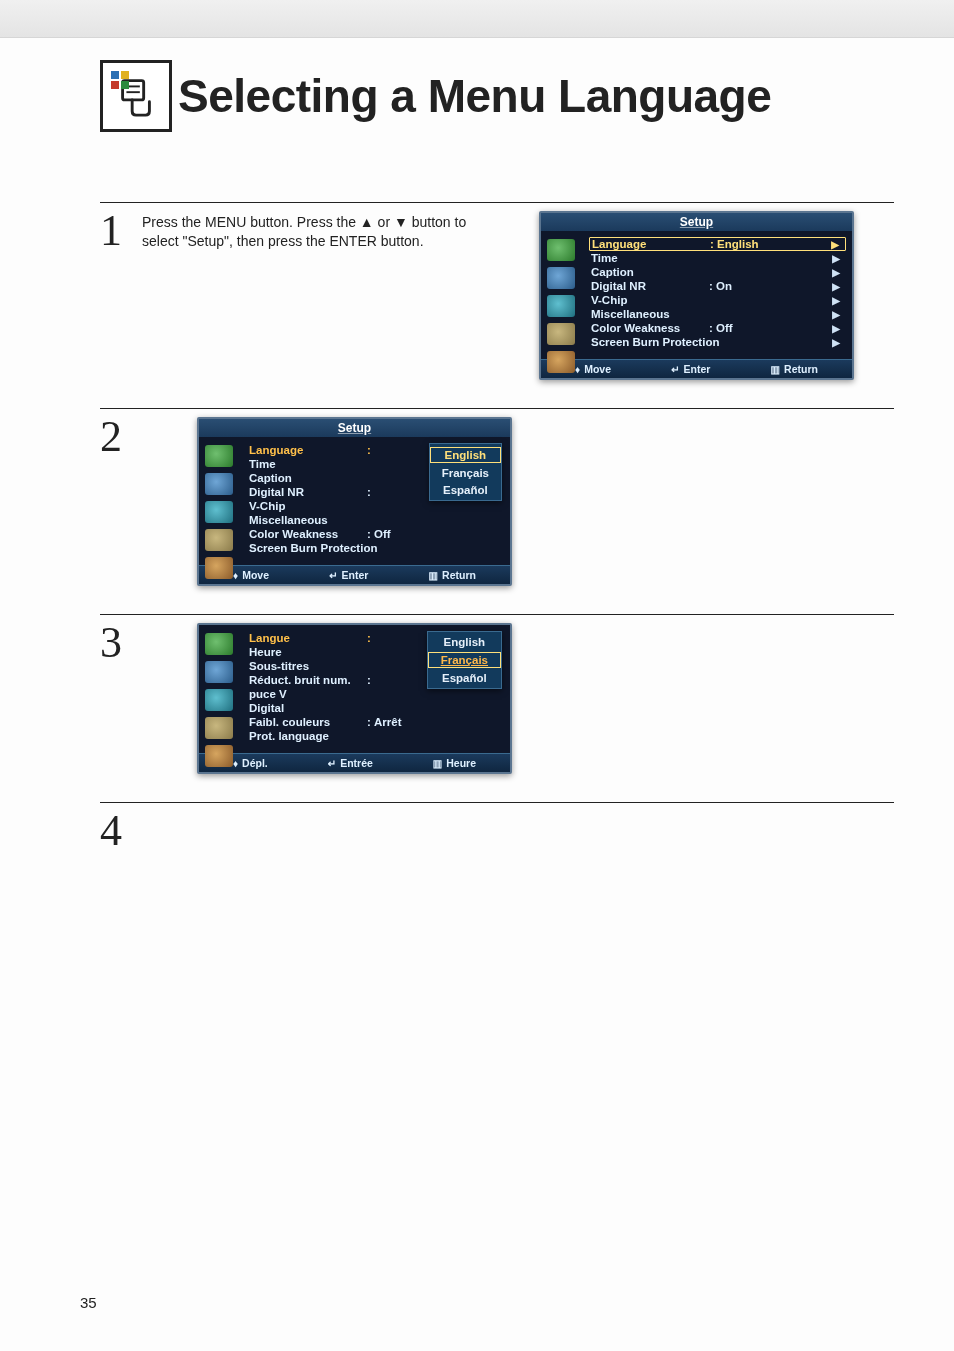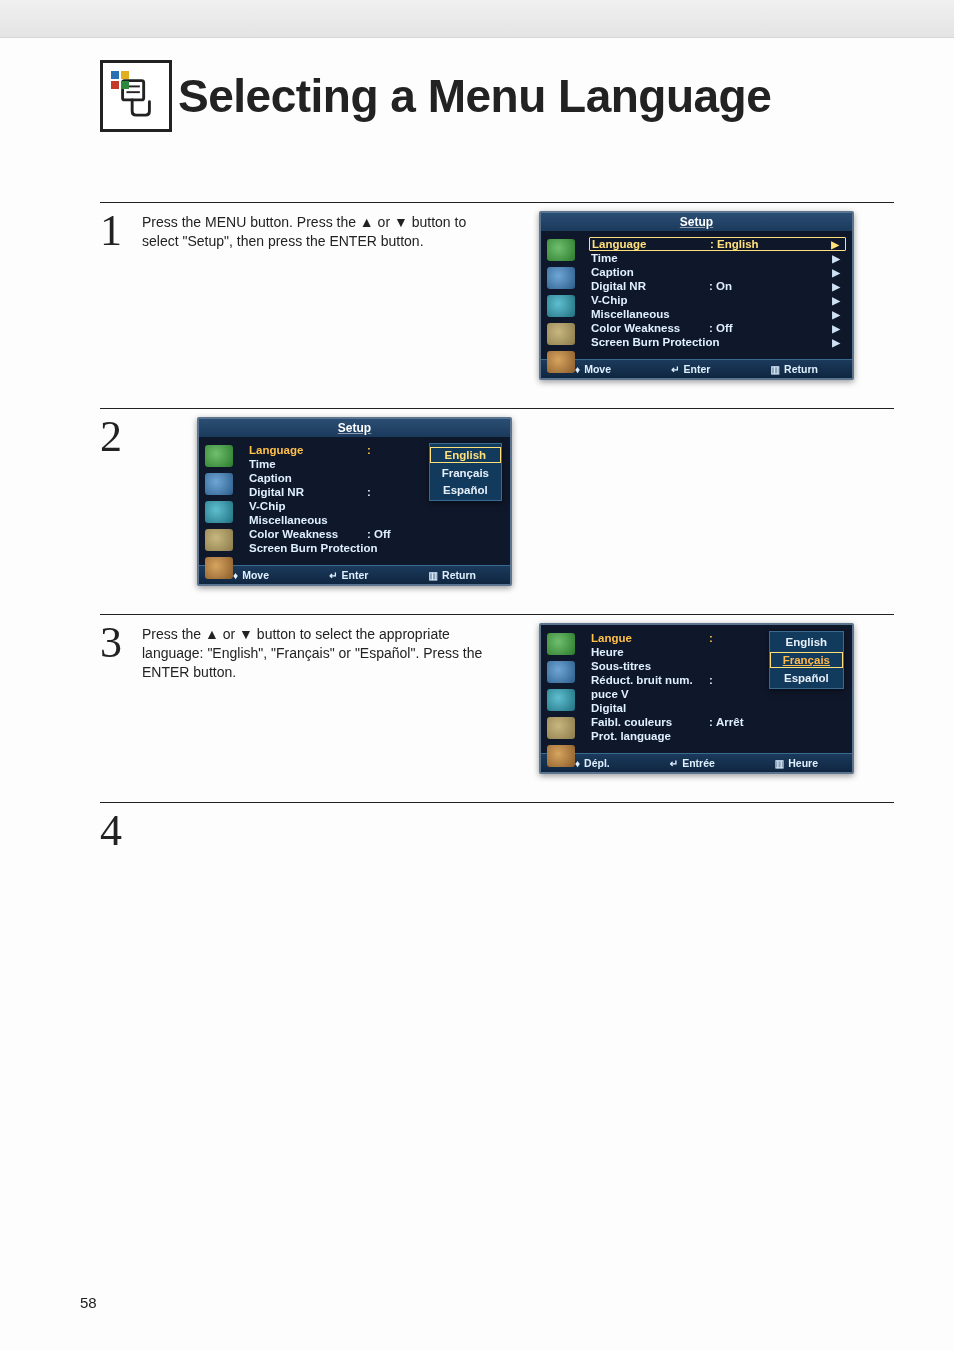--- a/index.html
+++ b/index.html
@@ -345,21 +345,20 @@
           <span>
               <span class="ficon">▥</span>
               <span>Return</span>
             </span>
         </div>
       </div>
     </div>
 
     <div class="step">
       <div class="stepnum">3</div>
-      <div class="steptext">Press the ▲ or ▼ button to select the appropriate language: "English", "Français" or "Español". Press the ENTER button.</div>
       <div class="osd">
         <div class="body">
           <div class="sidebar-icons">
             <div class="sic"></div>
             <div class="sic blue"></div>
             <div class="sic teal"></div>
             <div class="sic gray"></div>
             <div class="sic brown"></div>
           </div>
           <div class="row" style="color:#ffc04a">
@@ -413,13 +412,13 @@
       </div>
     </div>
 
     <div class="step step4">
       <div class="stepnum">4</div>
     </div>
 
   </div>
 </div>
 
-<div class="pagenum">58</div>
+<div class="pagenum">35</div>
 
 </body></html>

